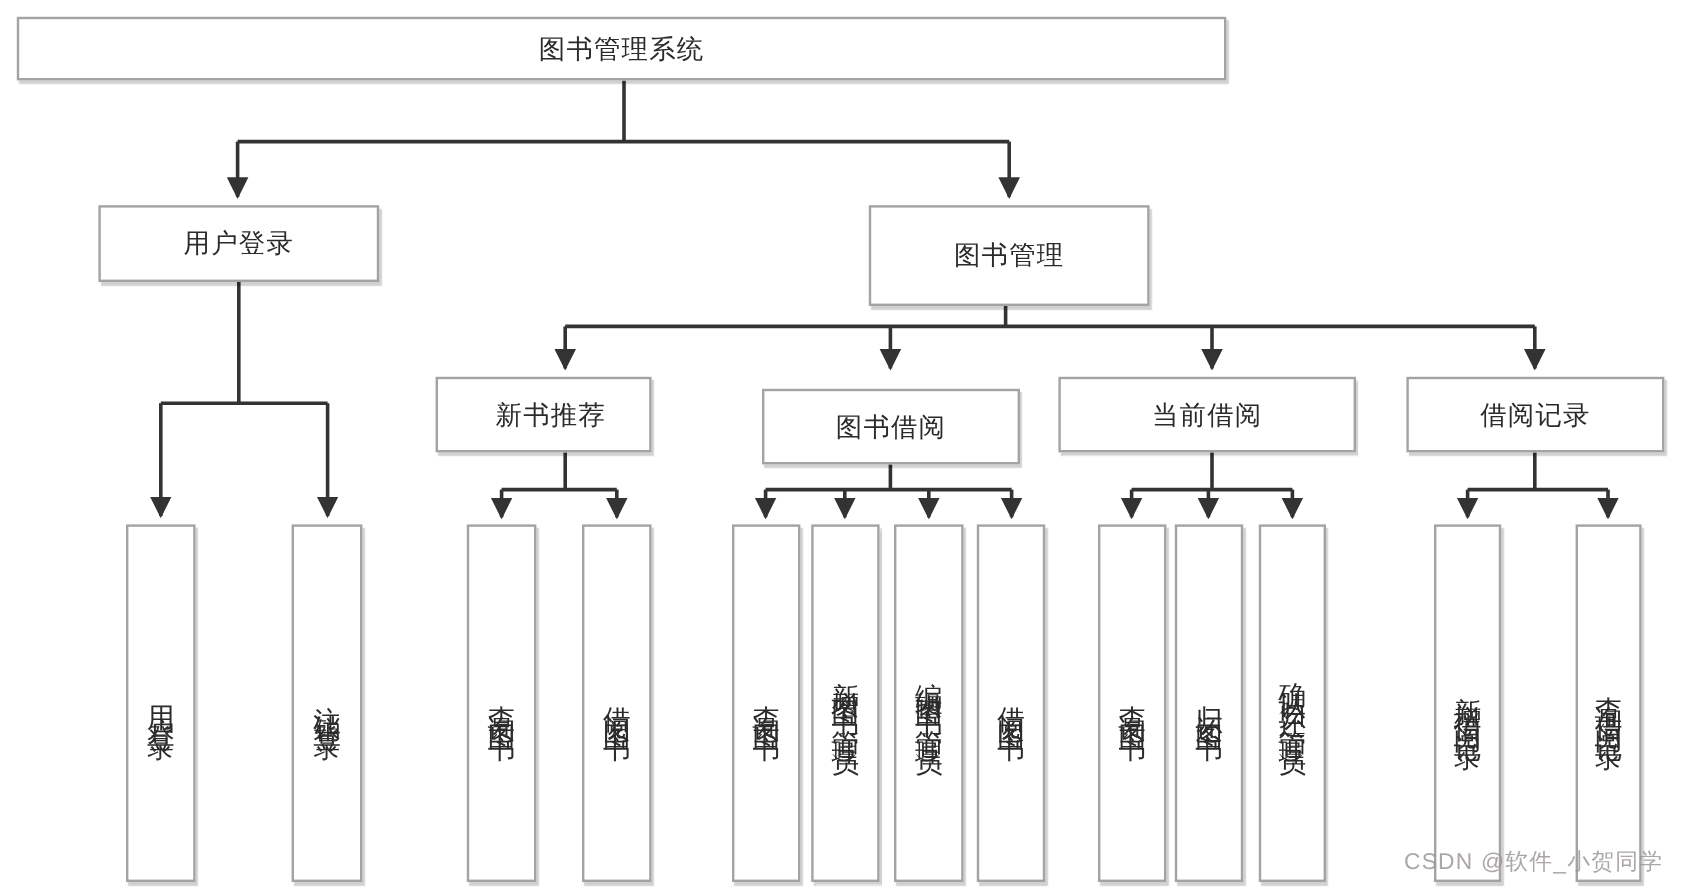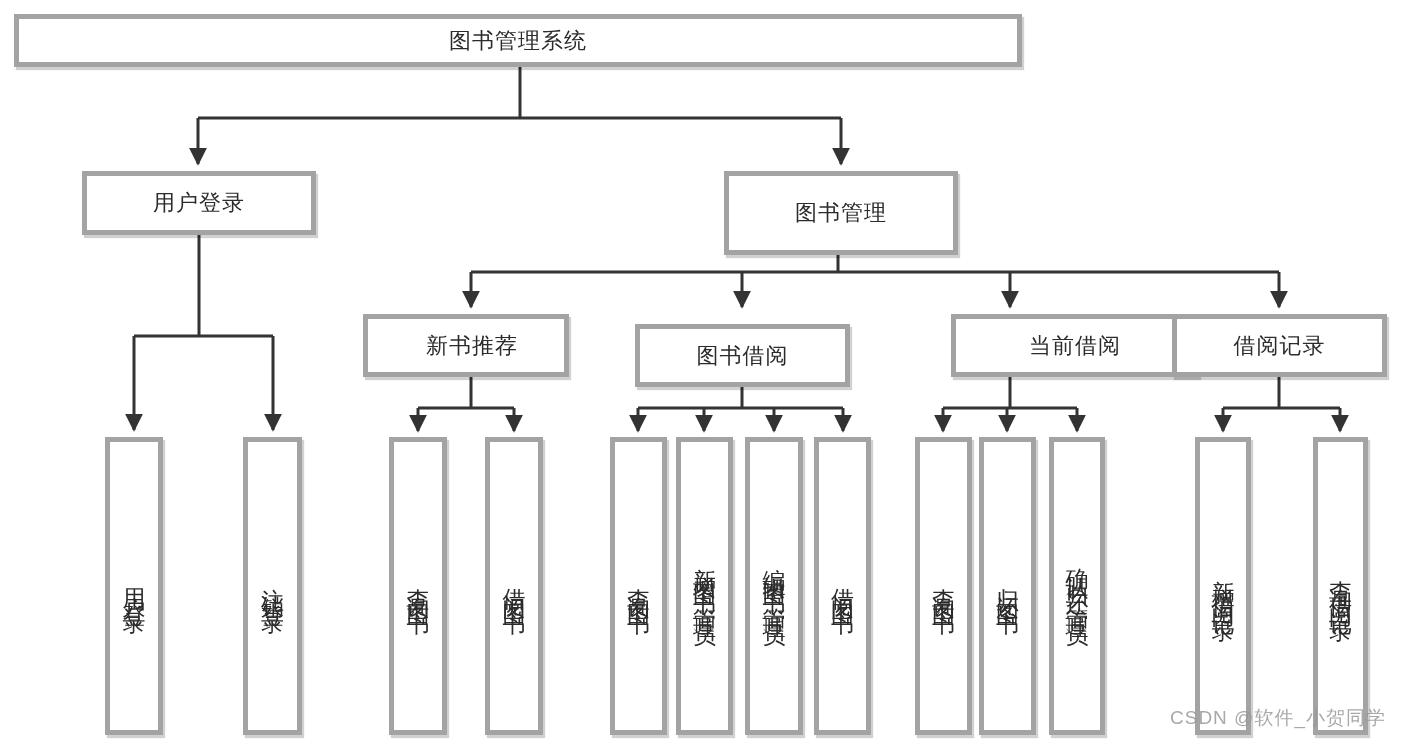--- a/index.html
+++ b/index.html
@@ -9,21 +9,21 @@
     width:1405px;height:747px;
     background:#ffffff;
     font-family:"Liberation Sans","DejaVu Sans",sans-serif;
     overflow:hidden;
   }
   .wires{position:absolute;left:0;top:0;z-index:1;}
   .box{
     position:absolute;
     box-sizing:border-box;
     background:#ffffff;
-    border:5px solid #a3a3a3;
+    border:2px solid #a3a3a3;
     color:#2b2b2b;
     display:flex;align-items:center;justify-content:center;
     box-shadow:2px 3px 1px rgba(0,0,0,0.18);
     z-index:2;
   }
   .h{font-size:22px;letter-spacing:1px;white-space:nowrap;}
   .v{
     writing-mode:vertical-rl;
     font-size:23px;
     letter-spacing:8px;
@@ -108,23 +108,23 @@
         <path d="M1340,408 L1340,431" marker-end="url(#arw)"></path>
       </g>
     </g>
   </svg>
 
   <div class="box h" style="left:14px;top:14px;width:1008px;height:53px;">图书管理系统</div>
 
   <div class="box h" style="left:82px;top:171px;width:234px;height:64px;">用户登录</div>
   <div class="box h" style="left:724px;top:171px;width:234px;height:84px;">图书管理</div>
 
-  <div class="box h" style="left:363px;top:314px;width:206px;height:63px;padding-left:12px;">新书推荐</div>
+  <div class="box h" style="left:363px;top:314px;width:180px;height:63px;padding-left:12px;">新书推荐</div>
   <div class="box h" style="left:635px;top:314px;width:215px;height:63px;margin-top:10px;">图书借阅</div>
-  <div class="box h" style="left:951px;top:314px;width:248px;height:63px;">当前借阅</div>
+  <div class="box h" style="left:882px;top:314px;width:248px;height:63px;">当前借阅</div>
   <div class="box h" style="left:1172px;top:314px;width:215px;height:63px;">借阅记录</div>
 
   <div class="box v" style="left:105px;top:437px;width:58px;height:298px;">用户登录</div>
   <div class="box v" style="left:243px;top:437px;width:59px;height:298px;">注销登录</div>
 
   <div class="box v" style="left:389px;top:437px;width:58px;height:298px;">查询图书</div>
   <div class="box v" style="left:485px;top:437px;width:58px;height:298px;">借阅图书</div>
 
   <div class="box v" style="left:610px;top:437px;width:57px;height:298px;">查询图书</div>
   <div class="box v" style="left:676px;top:437px;width:57px;height:298px;">新增图书（管理员）</div>

